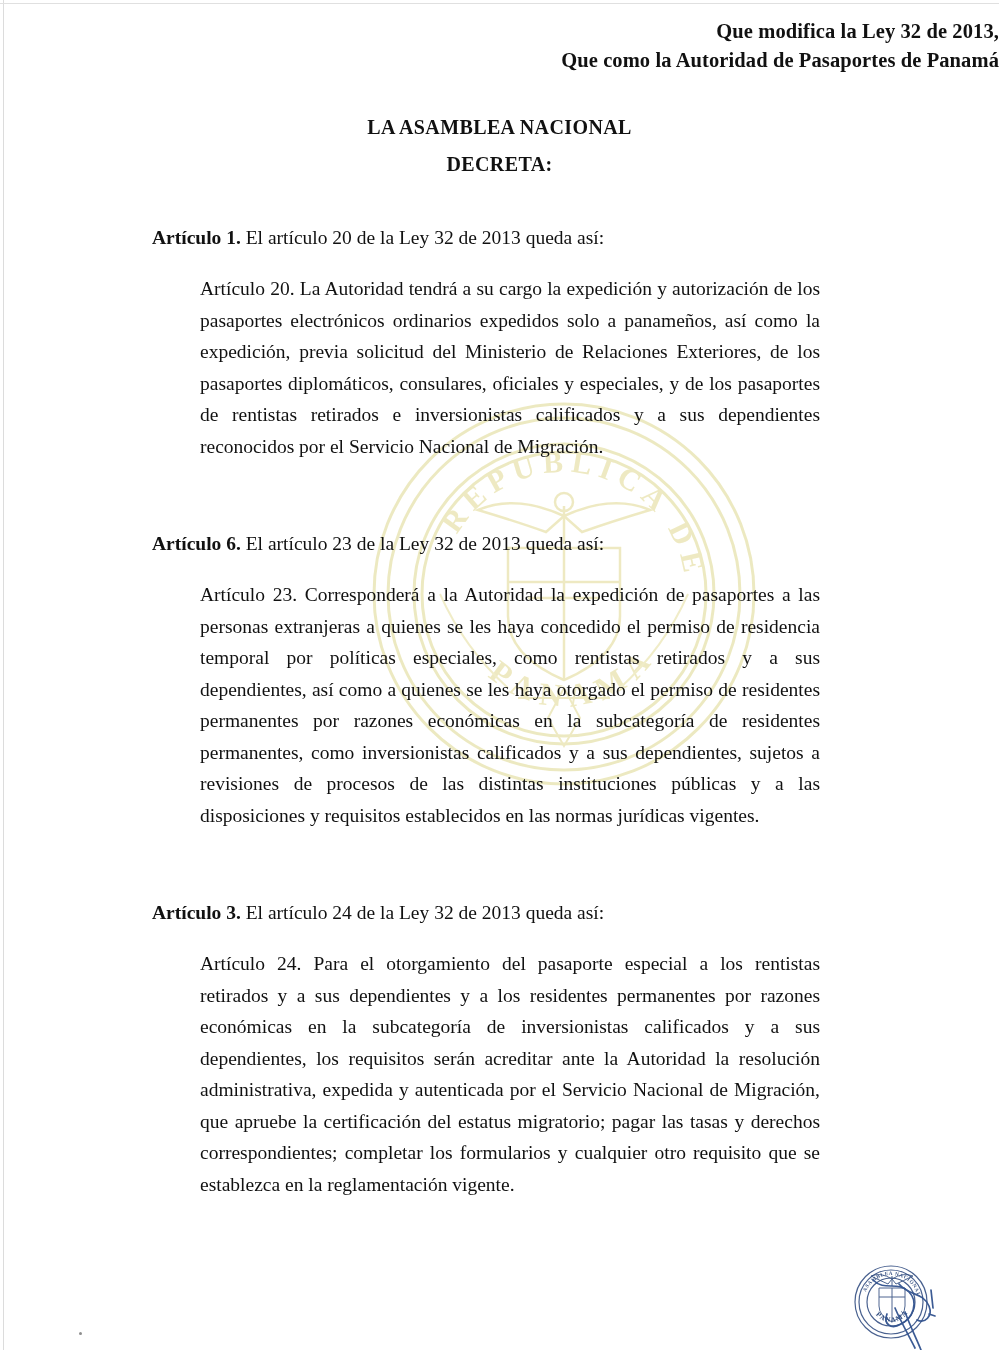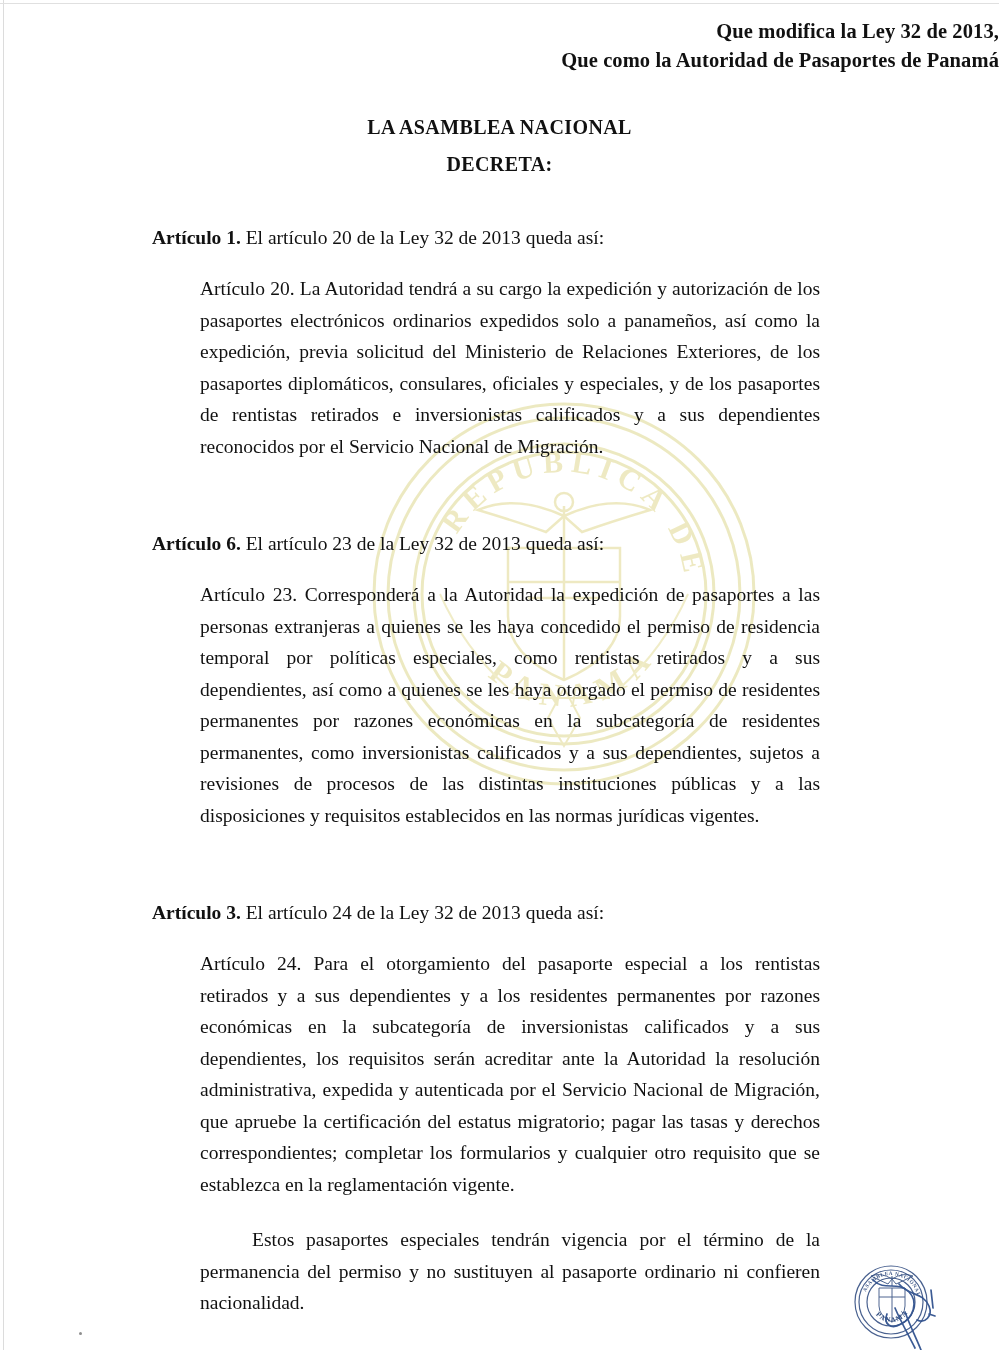--- a/index.html
+++ b/index.html
@@ -244,21 +244,20 @@
       </div>
       <div class="gap-after-article"></div>
 
       <div class="article">
         <p class="article-lead">
           <span class="lead-label">Artículo 3.</span><span> El artículo 24 de la Ley 32 de 2013 queda así:</span>
         </p>
         <p class="article-body">
           <span class="body-label">Artículo 24.</span><span> Para el otorgamiento del pasaporte especial a los rentistas retirados y a sus dependientes y a los residentes permanentes por razones económicas en la subcategoría de inversionistas calificados y a sus dependientes, los requisitos serán acreditar ante la Autoridad la resolución administrativa, expedida y autenticada por el Servicio Nacional de Migración, que apruebe la certificación del estatus migratorio; pagar las tasas y derechos correspondientes; completar los formularios y cualquier otro requisito que se establezca en la reglamentación vigente.</span>
         </p>
-        <p class="article-extra">Estos pasaportes especiales tendrán vigencia por el término de la permanencia del permiso y no sustituyen al pasaporte ordinario ni confieren nacionalidad.</p>
       </div>
       <div class="gap-after-article-3"></div>
 
     </div>
   </div>
 
   <div class="stamp">
     <svg viewBox="0 0 120 88" width="120" height="88" xmlns="http://www.w3.org/2000/svg">
       <g fill="none" stroke="#3a5486" stroke-width="1.2" opacity="0.92">
         <circle cx="48" cy="40" r="36"></circle>

